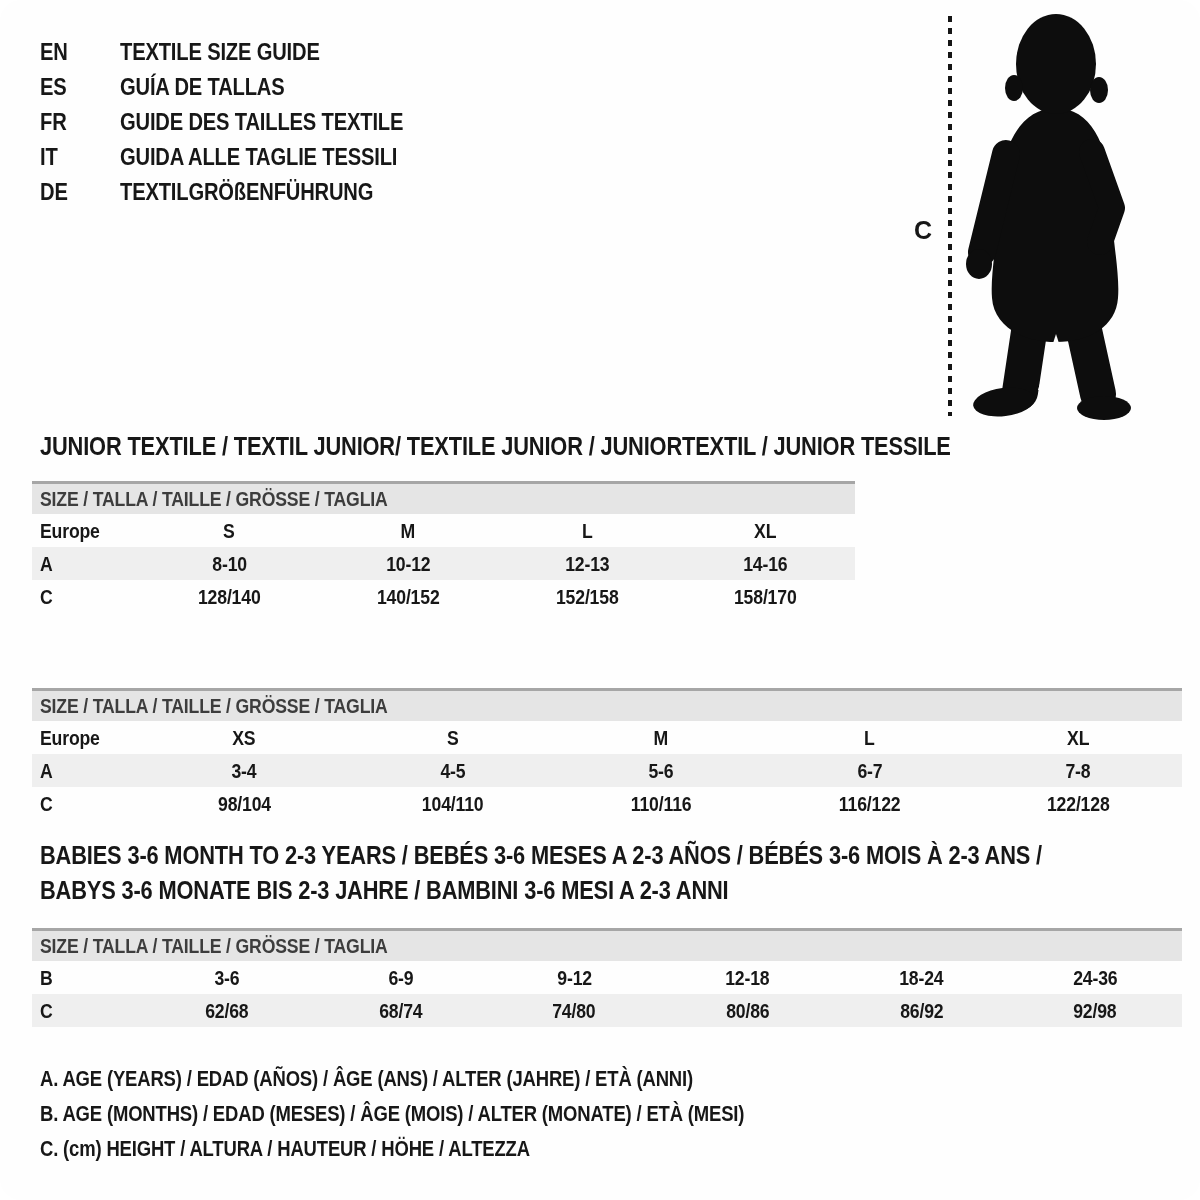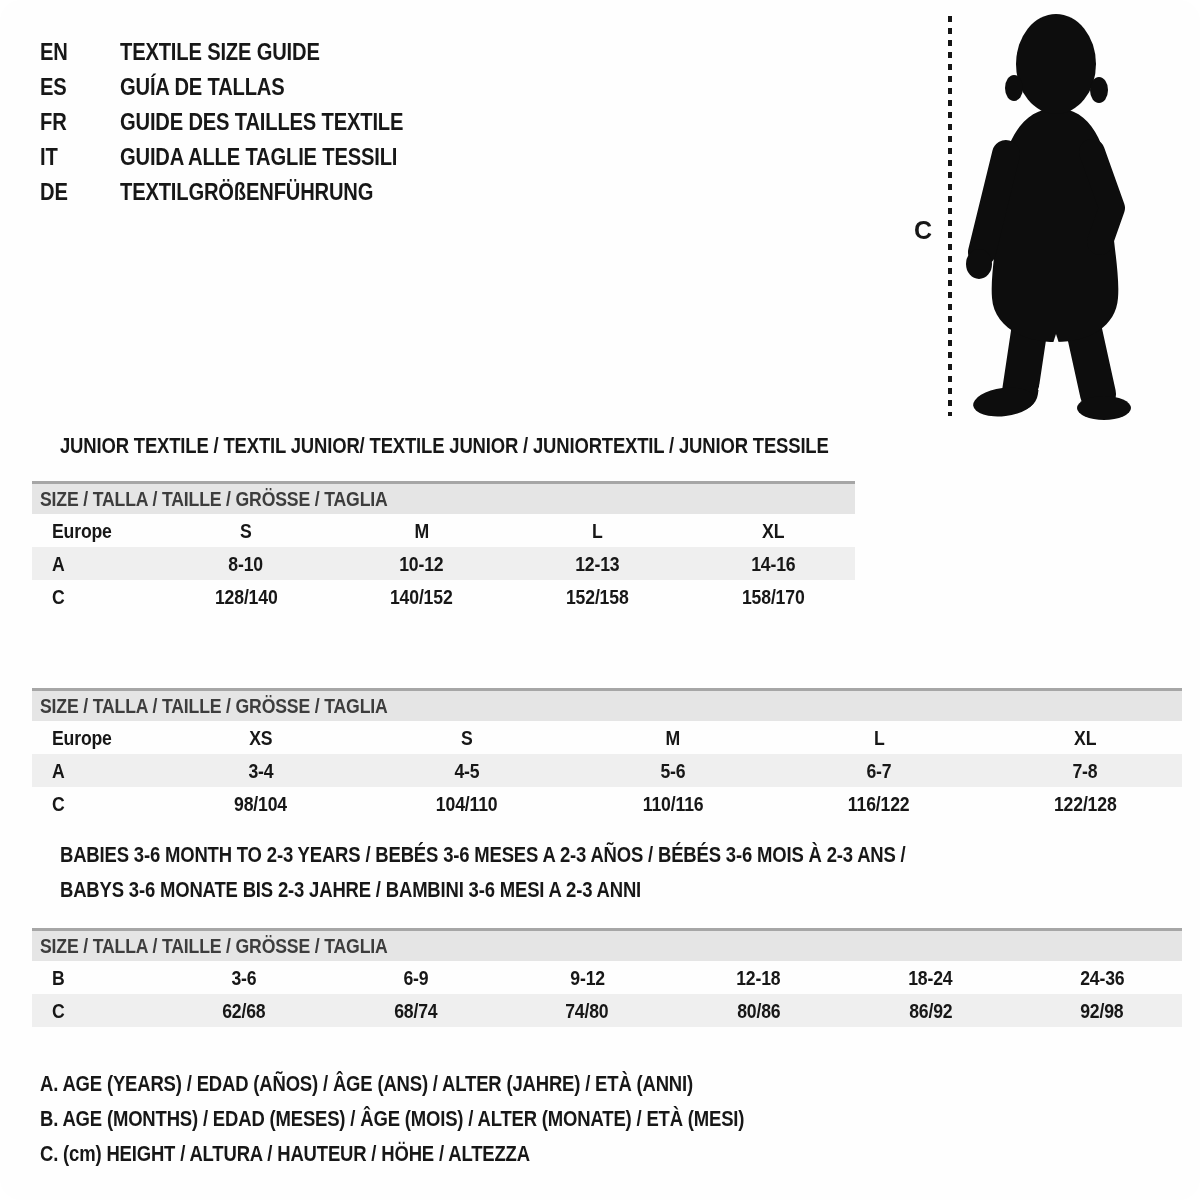--- a/index.html
+++ b/index.html
@@ -18,39 +18,39 @@
   
   .figure-area{position:absolute;left:900px;top:0;width:260px;height:432px;}
   .dash-line{
     position:absolute;left:48px;top:16px;width:4px;height:400px;
     background:repeating-linear-gradient(to bottom,#151515 0px,#151515 6px,transparent 6px,transparent 12px);
   }
   .c-label{position:absolute;left:14px;top:216px;font-size:25px;}
   .toddler{position:absolute;left:62px;top:12px;}
 
   
-  .sec-heading{position:absolute;left:40px;font-size:22px;line-height:24px;margin-left:20px;}
+  .sec-heading{position:absolute;left:40px;font-size:26px;line-height:24px;}
   .sec-heading.two-line div{height:35px;}
 
   
   .tbl{position:absolute;left:32px;}
   .tbl-bar{
     height:30px;border-top:3px solid #a6a6a6;background:#e5e5e5;color:#3d3d3d;
     display:flex;align-items:center;padding-left:8px;font-size:21px;box-sizing:content-box;
   }
   .tbl-row{display:flex;height:33px;align-items:center;font-size:21px;}
   .tbl-row.shaded{background:#efefef;}
-  .cell{flex:1;display:flex;justify-content:center;align-items:center;overflow:visible;margin-left:12px;}
+  .cell{flex:1;display:flex;justify-content:center;align-items:center;overflow:visible;}
   .cell .cond{transform-origin:50% 50%;}
   .cell.label{flex:0 0 100px;justify-content:flex-start;padding-left:8px;}
   .cell.label .cond{transform-origin:0 50%;}
 
   
   .notes{position:absolute;left:40px;top:1066px;}
-  .note-row{height:35px;display:flex;align-items:center;font-size:22px;}
+  .note-row{height:35px;display:flex;align-items:flex-start;font-size:22px;}
 </style>
 </head>
 <body>
 
 <div class="page">
 
   <div class="lang-block">
     <div class="lang-row">
       <span class="lang-code"><span class="cond">EN</span></span>
       <span class="lang-title"><span class="cond">TEXTILE SIZE GUIDE</span></span>

